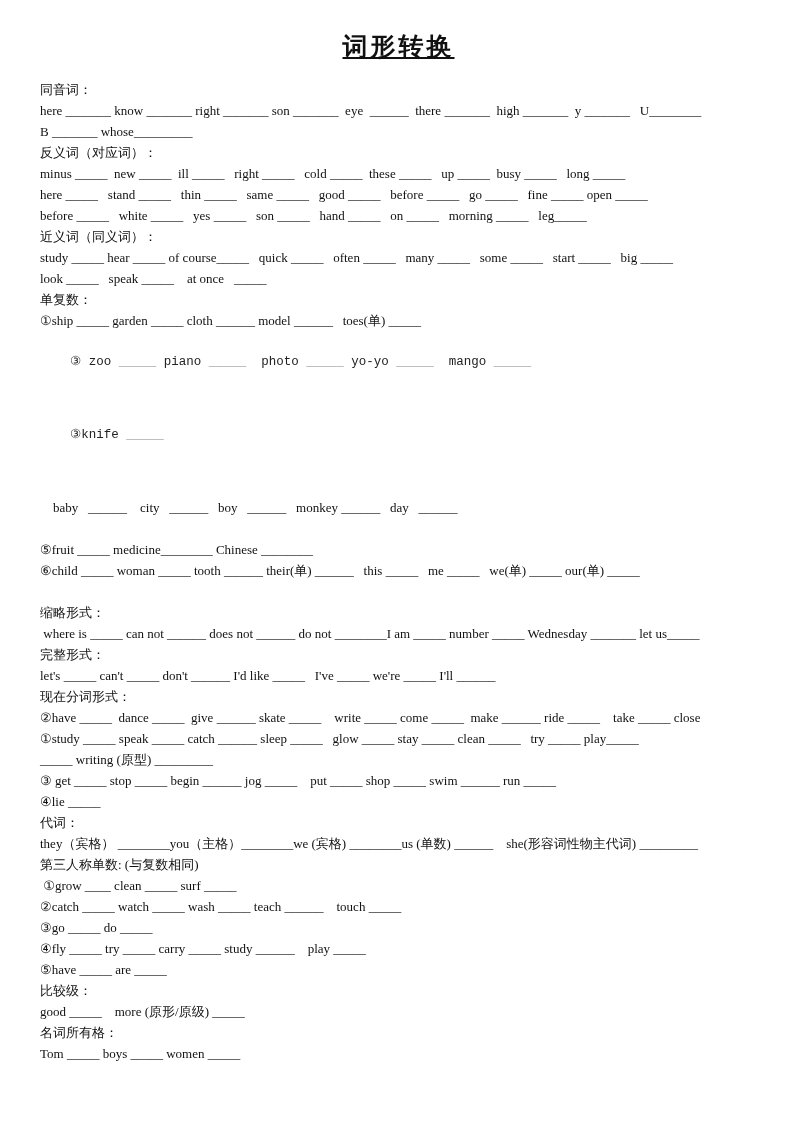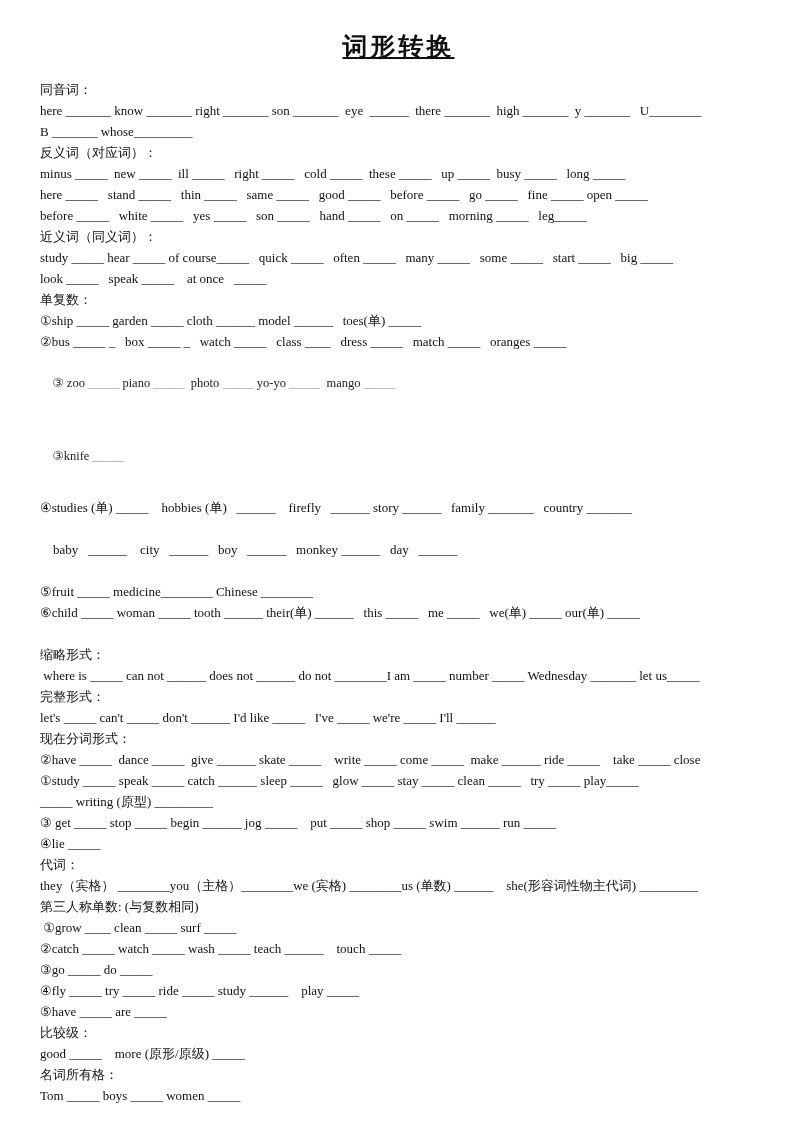--- a/index.html
+++ b/index.html
@@ -7,21 +7,21 @@
     width:793px;height:1122px;
     font-family:"Liberation Serif","DejaVu Serif",serif;
     font-size:13px;color:#111111;overflow:hidden;
   }
   .sheet{padding:30px 36px 16px 40px;box-sizing:border-box;width:793px;}
   h1.title{
     text-align:center;font-size:25px;font-weight:600;letter-spacing:3px;
     margin:0 0 16px 0;font-family:"Liberation Serif","DejaVu Serif",serif;text-decoration:underline;
   }
   .ln{margin:0;line-height:21px;white-space:pre-wrap;word-break:break-all;}
-  .mono{font-family:Liberation Serif, serif;font-size:12.5px;color:#222222;}
+  .mono{font-family:Liberation Mono, monospace;font-size:12.5px;color:#222222;}
   .mono .blank{color:#9b9b9b;}
   .knife{margin-top:10px;margin-bottom:9px;}
   .gap{margin-top:21px;}
   .b{font-weight:normal;margin-top:41px;}
 </style>
 </head>
 <body>
 
 <div class="sheet">
   <h1 class="title">词形转换</h1>
@@ -34,30 +34,28 @@
   <p class="ln">minus _____  new _____  ill _____   right _____   cold _____  these _____   up _____  busy _____   long _____</p>
   <p class="ln">here _____   stand _____   thin _____   same _____   good _____   before _____   go _____   fine _____ open _____</p>
   <p class="ln">before _____   white _____   yes _____   son _____   hand _____   on _____   morning _____   leg_____</p>
 
   <p class="ln">近义词（同义词）：</p>
   <p class="ln">study _____ hear _____ of course_____   quick _____   often _____   many _____   some _____   start _____   big _____</p>
   <p class="ln">look _____   speak _____    at once   _____</p>
 
   <p class="ln">单复数：</p>
   <p class="ln">①ship _____ garden _____ cloth ______ model ______   toes(单) _____</p>
-  <p class="ln">②bus _____ _   box _____ _   watch _____   class ____   dress _____   match _____   oranges _____</p>
 
   <p class="ln mono">
     <span>③ zoo </span><span class="blank">_____</span><span> piano </span><span class="blank">_____</span><span>  photo </span><span class="blank">_____</span><span> yo-yo </span><span class="blank">_____</span><span>  mango </span><span class="blank">_____</span>
   </p>
   <p class="ln mono knife">
     <span>③knife </span><span class="blank">_____</span>
   </p>
 
-  <p class="ln">④studies (单) _____    hobbies (单)   ______    firefly   ______ story ______   family _______   country _______</p>
   <p class="ln">
     <span>baby   ______    city   ______   </span><span class="b">boy</span><span>   ______   </span><span class="b">monkey</span><span> ______   </span><span class="b">day</span><span>   ______</span>
   </p>
   <p class="ln">⑤fruit _____ medicine________ Chinese ________</p>
   <p class="ln">⑥child _____ woman _____ tooth ______ their(单) ______   this _____   me _____   we(单) _____ our(单) _____</p>
 
   <p class="ln gap">缩略形式：</p>
   <p class="ln"> where is _____ can not ______ does not ______ do not ________I am _____ number _____ Wednesday _______ let us_____</p>
 
   <p class="ln">完整形式：</p>
@@ -70,21 +68,21 @@
   <p class="ln">③ get _____ stop _____ begin ______ jog _____    put _____ shop _____ swim ______ run _____</p>
   <p class="ln">④lie _____</p>
 
   <p class="ln">代词：</p>
   <p class="ln">they（宾格） ________you（主格）________we (宾格) ________us (单数) ______    she(形容词性物主代词) _________</p>
 
   <p class="ln">第三人称单数: (与复数相同)</p>
   <p class="ln"> ①grow ____ clean _____ surf _____</p>
   <p class="ln">②catch _____ watch _____ wash _____ teach ______    touch _____</p>
   <p class="ln">③go _____ do _____</p>
-  <p class="ln">④fly _____ try _____ ride _____ study ______    play _____</p>
+  <p class="ln">④fly _____ try _____ carry _____ study ______    play _____</p>
   <p class="ln">⑤have _____ are _____</p>
 
   <p class="ln">比较级：</p>
   <p class="ln">good _____    more (原形/原级) _____</p>
 
   <p class="ln">名词所有格：</p>
   <p class="ln">Tom _____ boys _____ women _____</p>
 
 </div>
 

